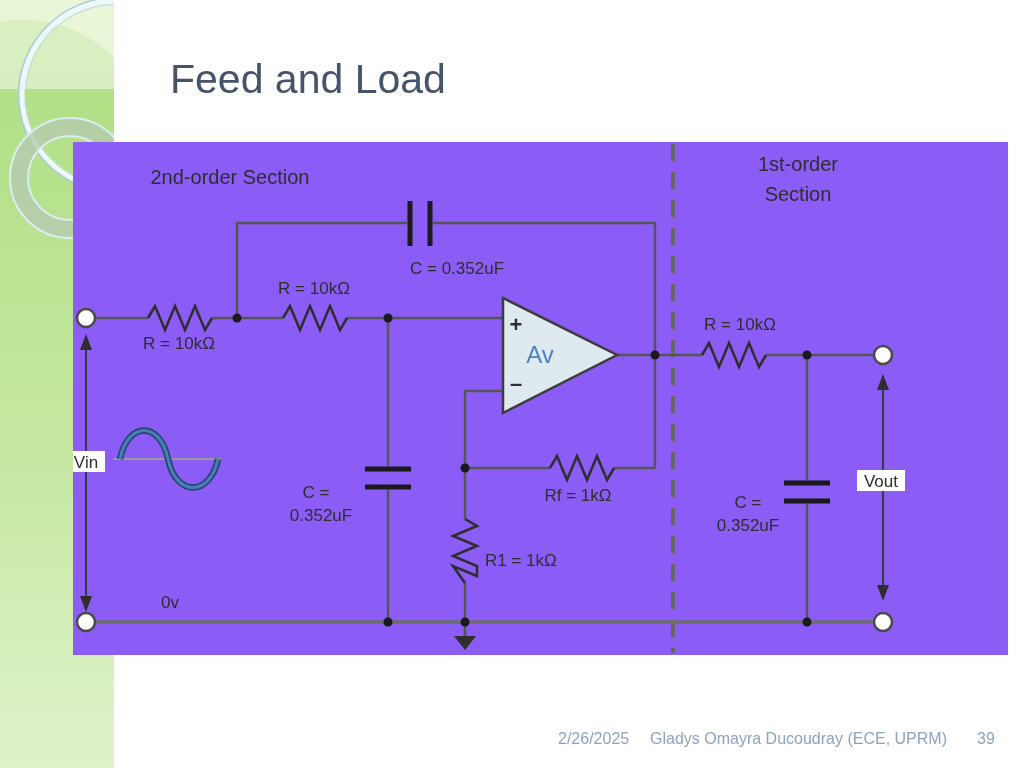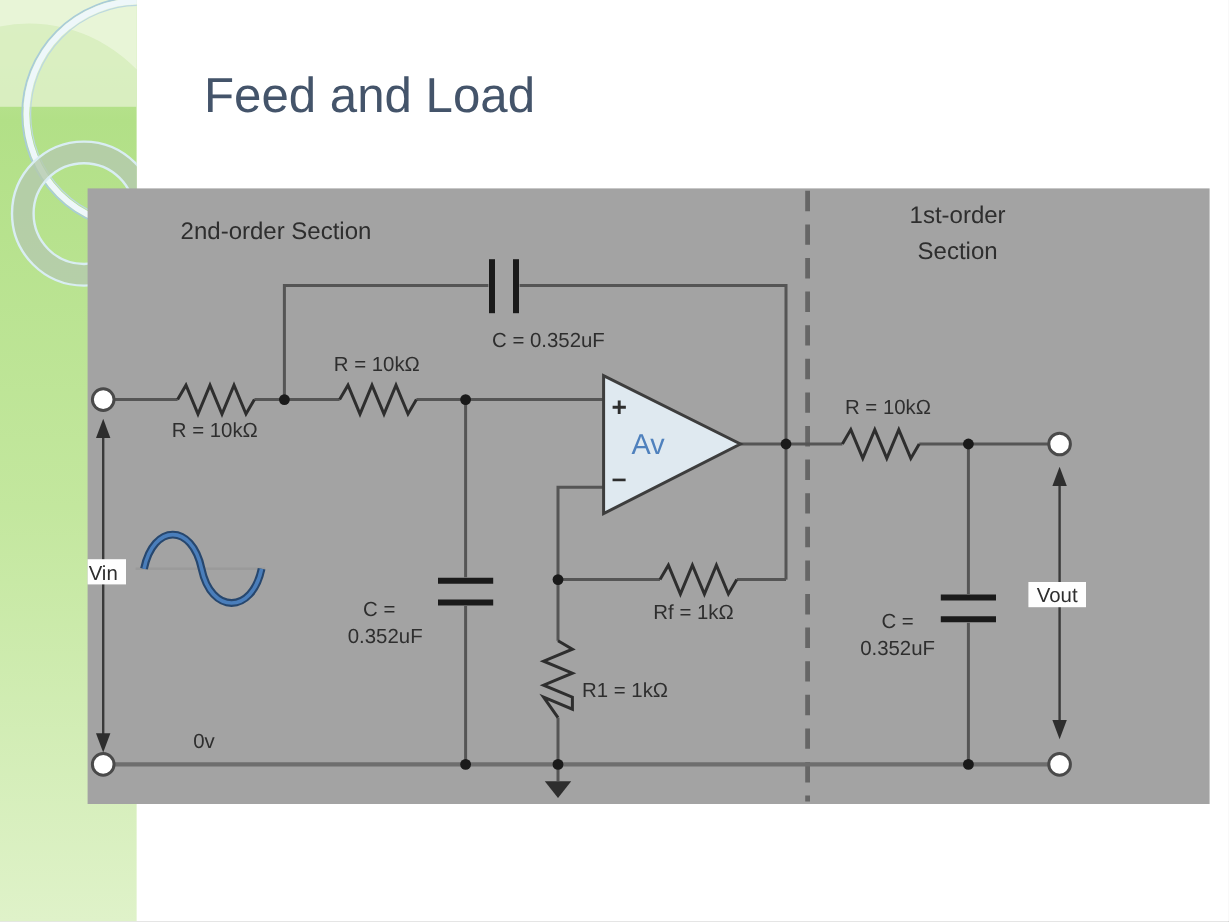--- a/index.html
+++ b/index.html
@@ -9,22 +9,22 @@
     position:relative;overflow:hidden;
   }
   .slide{position:absolute;left:0;top:0;width:1024px;height:768px;background:#ffffff;}
   .green-strip{position:absolute;left:0;top:0;width:114px;height:768px;}
   .slide-title{
     position:absolute;left:170px;top:56px;margin:0;
     font-size:41px;font-weight:400;letter-spacing:0px;
     color:#44546a;white-space:nowrap;
   }
   .circuit-box{
-    position:absolute;left:73px;top:157px;width:935px;height:513px;
-    background:#a3a3a3;
+    position:absolute;left:73px;top:142px;width:935px;height:513px;
+    background:#8b5cf6;
   }
   .circuit-box svg{display:block;}
   .footer{
     position:absolute;left:0;top:730px;width:1024px;height:24px;
     font-size:16px;color:#8fa1c0;
   }
   .footer span{position:absolute;top:0;white-space:nowrap;}
   .footer .f-date{left:558px;}
   .footer .f-author{left:650px;}
   .footer .f-page{left:977px;}
@@ -182,14 +182,19 @@
       <text x="443" y="190" font-size="22" fill="#2e2e2e" text-anchor="middle" font-weight="bold">+</text>
       <text x="443" y="249" font-size="22" fill="#2e2e2e" text-anchor="middle" font-weight="bold">–</text>
       <text x="467" y="221" font-size="24" fill="#4f81bd" text-anchor="middle">Av</text>
 
       <text x="13" y="326" font-size="17" fill="#2e2e2e" text-anchor="middle">Vin</text>
       <text x="808" y="345" font-size="17" fill="#2e2e2e" text-anchor="middle">Vout</text>
       <text x="97" y="466" font-size="17" fill="#2e2e2e" text-anchor="middle">0v</text>
     </svg>
   </div>
 
+  <div class="footer">
+    <span class="f-date">2/26/2025</span>
+    <span class="f-author">Gladys Omayra Ducoudray (ECE, UPRM)</span>
+    <span class="f-page">39</span>
+  </div>
 
 </div>
 
 </body></html>

